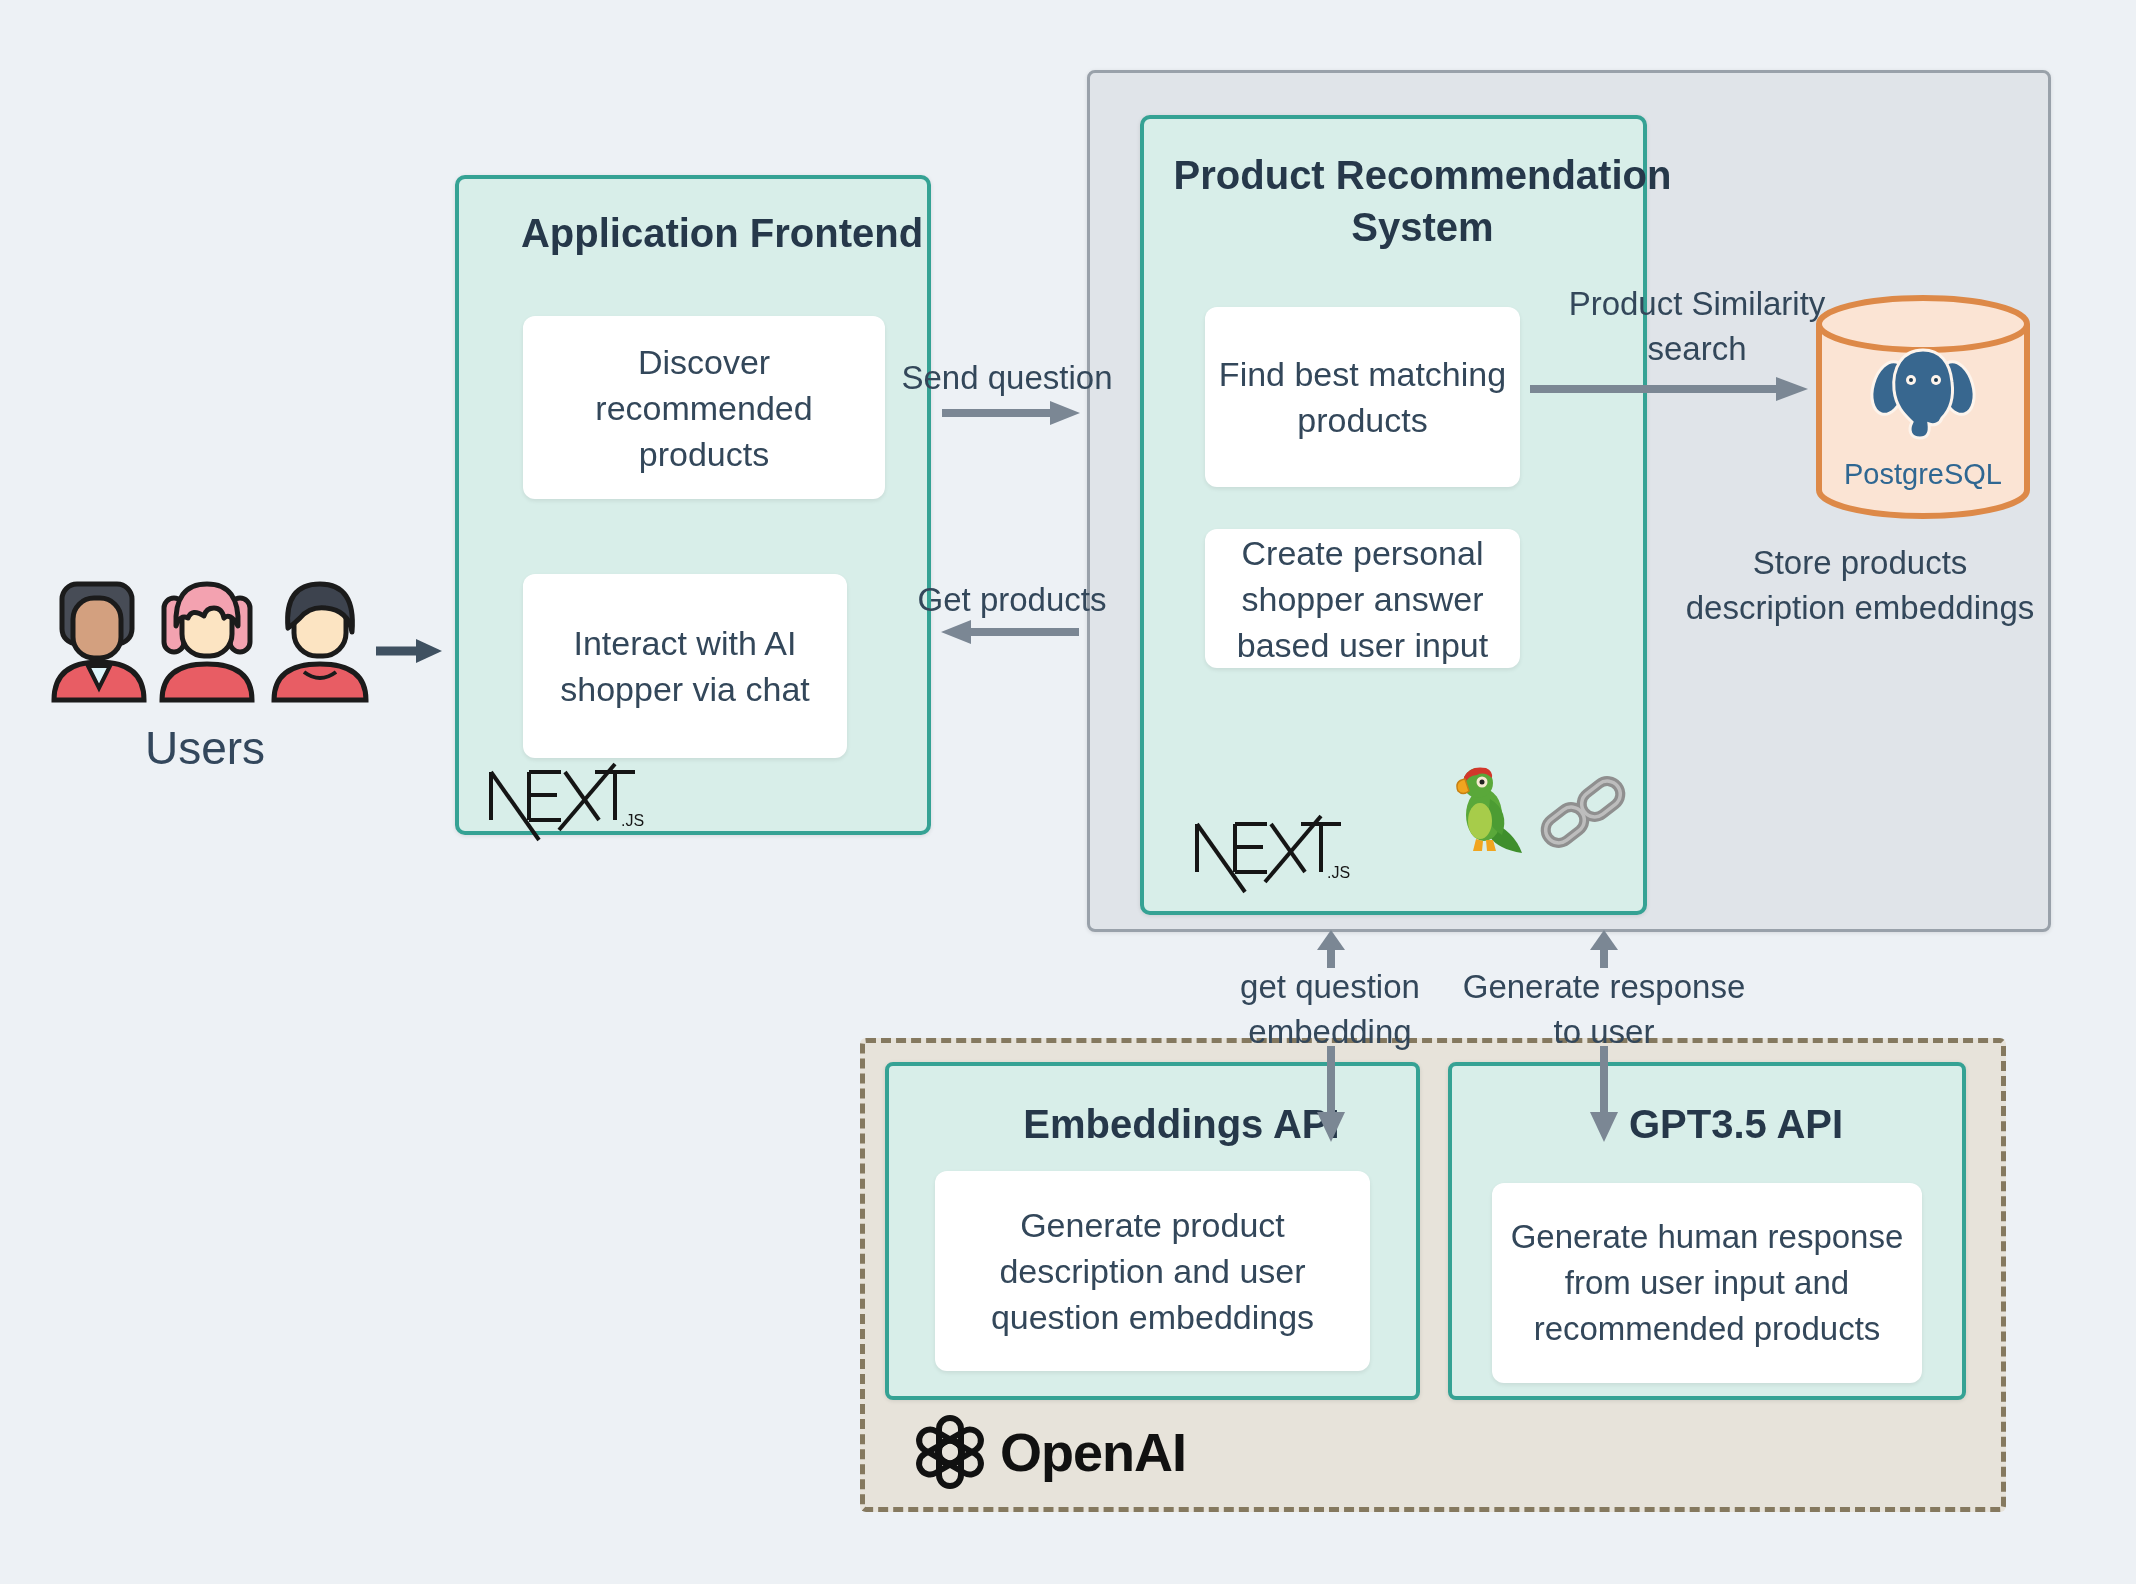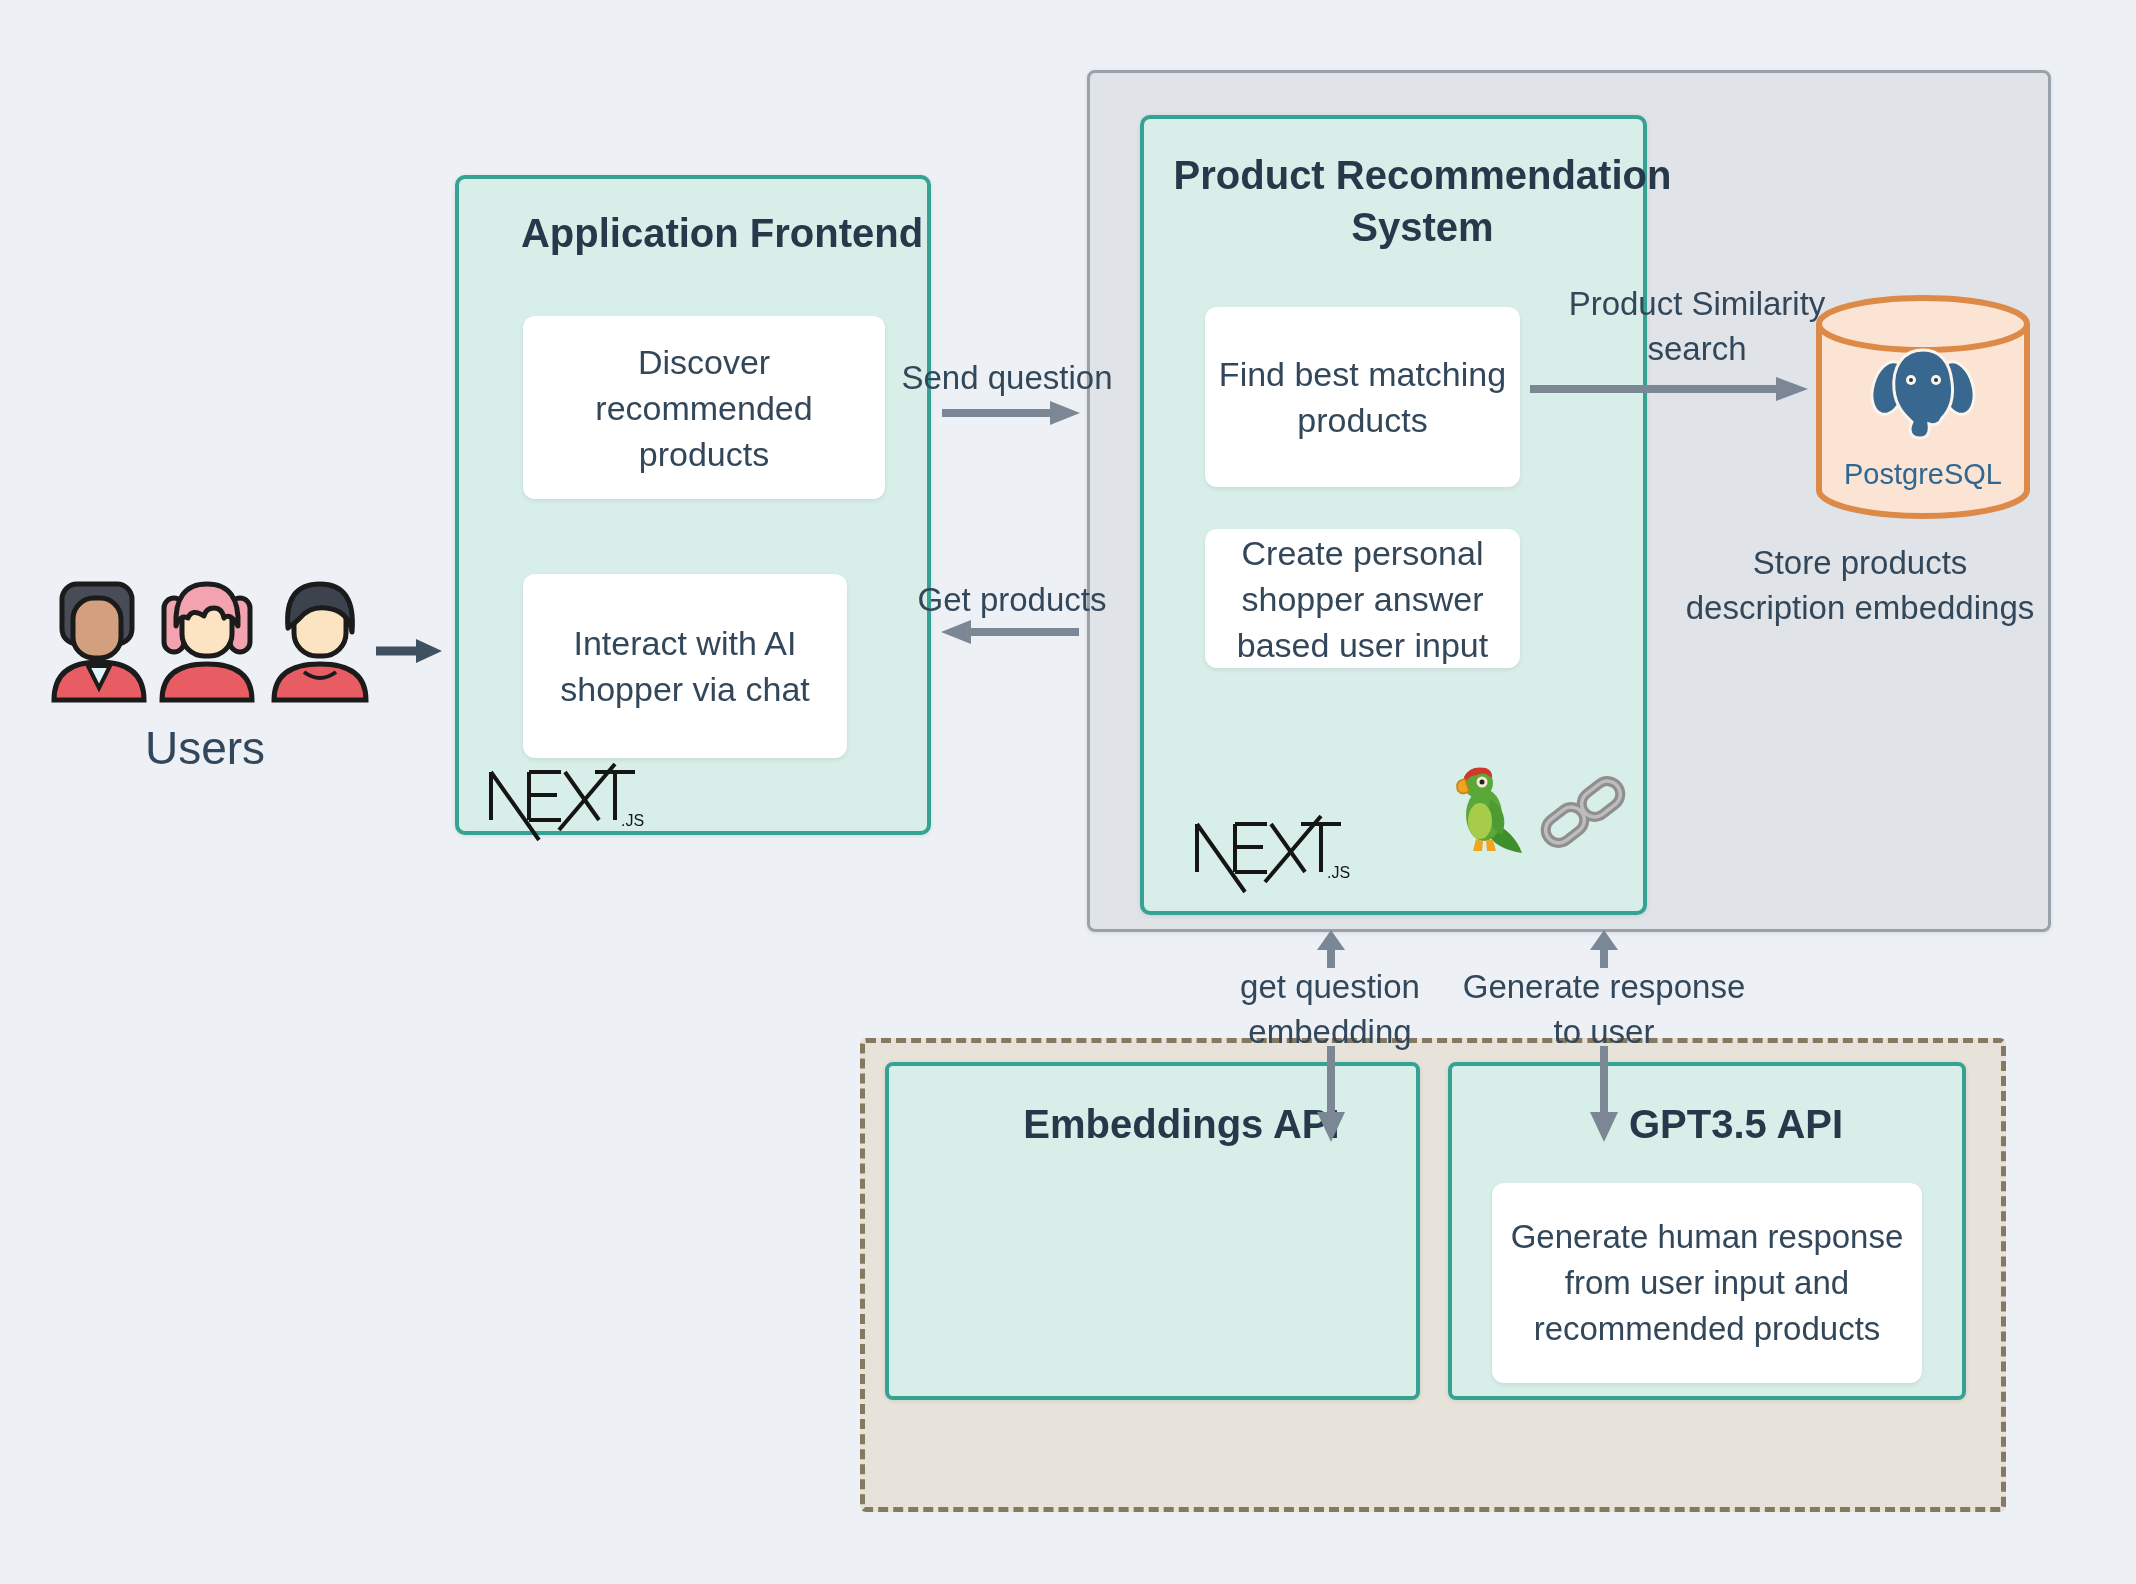--- a/index.html
+++ b/index.html
@@ -183,22 +183,38 @@
   <svg class="arrow" style="left:1587px;top:1046px" width="34" height="96" viewBox="0 0 34 96">
     <line x1="17" y1="0" x2="17" y2="70" stroke="var(--arrow)" stroke-width="8"></line>
     <polygon points="17,96 3,66 31,66" fill="var(--arrow)"></polygon>
   </svg>
 
   <div class="beigebox" style="left:860px;top:1038px;width:1146px;height:474px"></div>
 
   <div class="tealbox" style="left:885px;top:1062px;width:535px;height:338px;border-radius:8px">
     <div class="btitle" style="top:32px">Embeddings API</div>
   </div>
+  <div class="wbox" style="left:935px;top:1155px;width:435px;height:200px">Generate product
+description and user
+question embeddings</div>
 
   <div class="tealbox" style="left:1448px;top:1062px;width:518px;height:338px;border-radius:8px">
     <div class="btitle" style="top:32px">GPT3.5 API</div>
   </div>
   <div class="wbox" style="left:1492px;top:1167px;width:430px;height:200px;font-size:33px">Generate human response
 from user input and
 recommended products</div>
 
+  <div class="openai-brand" style="left:910px;top:1412px">
+    <svg width="80" height="80" viewBox="0 0 80 80">
+      <g transform="translate(40,40)" stroke="#111" stroke-width="6" fill="none" stroke-linejoin="round">
+        <rect x="-11" y="-34" width="22" height="46" rx="11"></rect>
+        <rect x="-11" y="-34" width="22" height="46" rx="11" transform="rotate(60)"></rect>
+        <rect x="-11" y="-34" width="22" height="46" rx="11" transform="rotate(120)"></rect>
+        <rect x="-11" y="-34" width="22" height="46" rx="11" transform="rotate(180)"></rect>
+        <rect x="-11" y="-34" width="22" height="46" rx="11" transform="rotate(240)"></rect>
+        <rect x="-11" y="-34" width="22" height="46" rx="11" transform="rotate(300)"></rect>
+      </g>
+    </svg>
+    <span>OpenAI</span>
+  </div>
 
 </div>
 
 </body></html>

